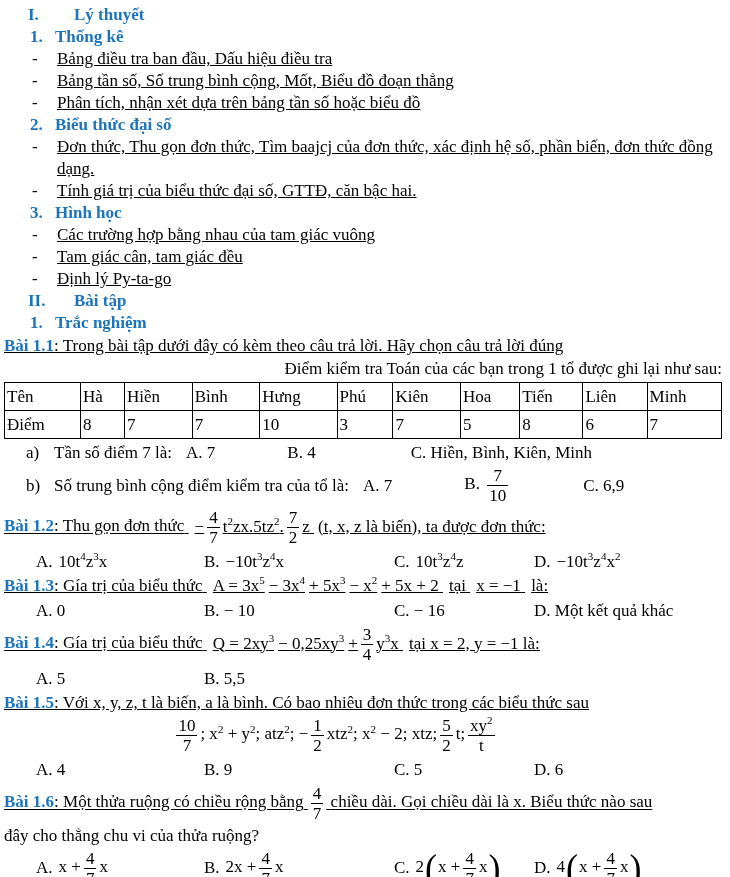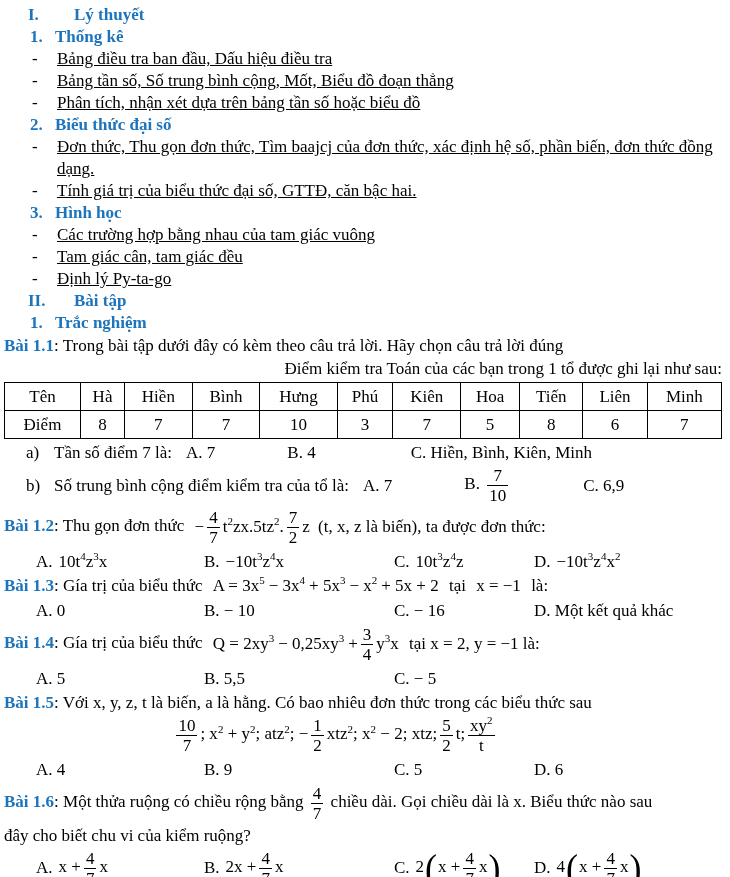--- a/index.html
+++ b/index.html
@@ -11,26 +11,26 @@
   .h-roman{display:flex;}
   .h-roman .rn{margin-left:24px;width:46px;}
   
   .h-num{display:flex;}
   .h-num .n{margin-left:26px;width:25px;}
   
   .item{display:flex;}
   .item .dash{margin-left:28px;width:25px;}
   .item .txt{flex:1;padding-right:6px;text-decoration:underline;}
   
-  .bai{margin:1px 0;}
+  .bai{margin:1px 0;text-decoration:underline;}
   .bai .lbl{color:#1c75bc;font-weight:bold;}
   .indent1{margin-left:32px;text-align:right;}
   
   table.scores{width:100%;border-collapse:collapse;margin:2px 0 1px 0;}
-  table.scores td{border:1px solid #000;text-align:center;height:27px;padding:0 2px;font-size:17px;}
+  table.scores td{border:1px solid #000;height:27px;padding:0 2px;font-size:17px;}
   
   .qrow{margin-left:22px;display:flex;align-items:center;line-height:25px;}
   .qrow .ql{width:28px;}
   
   .opts{display:flex;align-items:flex-end;margin-left:32px;line-height:25px;margin-top:1px;}
   .oA{width:168px;}
   .oB{width:190px;}
   .oC{width:140px;}
   .oD{flex:1;}
   .olab{margin-right:6px;}
@@ -198,42 +198,41 @@
   </p>
 
   <p class="bai tall">
     <span class="lbl">Bài 1.4</span><span>: Gía trị của biểu thức</span>
     <span class="mathsp"><span>Q = 2xy</span><sup>3</sup><span class="sp">− 0,25xy</span><sup>3</sup><span class="sp">+</span><span class="frac"><span class="fn">3</span><span class="fd">4</span></span><span>y</span><sup>3</sup><span>x</span></span>
     <span class="mathsp">tại x = 2,  y = −1 là:</span>
   </p>
   <p class="opts">
     <span class="oA">A. 5</span>
     <span class="oB">B. 5,5</span>
-    <span class="oC">C. − 5</span>
   </p>
 
   <p class="bai">
-    <span class="lbl">Bài 1.5</span><span>: Với x, y, z, t là biến, a là hằng. Có bao nhiêu đơn thức trong các biểu thức sau</span>
+    <span class="lbl">Bài 1.5</span><span>: Với x, y, z, t là biến, a là bình. Có bao nhiêu đơn thức trong các biểu thức sau</span>
   </p>
   <p class="center15">
     <span class="frac"><span class="fn">10</span><span class="fd">7</span></span><span>;  x</span><sup>2</sup><span> + y</span><sup>2</sup><span>;  atz</span><sup>2</sup><span>;  −</span><span class="frac"><span class="fn">1</span><span class="fd">2</span></span><span>xtz</span><sup>2</sup><span>;  x</span><sup>2</sup><span> − 2;  xtz;</span><span class="frac"><span class="fn">5</span><span class="fd">2</span></span><span>t;</span><span class="frac"><span class="fn"><span>xy</span><sup>2</sup></span><span class="fd">t</span></span>
   </p>
   <p class="opts">
     <span class="oA">A. 4</span>
     <span class="oB">B. 9</span>
     <span class="oC">C. 5</span>
     <span class="oD">D. 6</span>
   </p>
 
   <p class="bai tall">
     <span class="lbl">Bài 1.6</span><span>: Một thửa ruộng có chiều rộng bằng</span>
     <span class="frac"><span class="fn">4</span><span class="fd">7</span></span>
     <span>chiều dài. Gọi chiều dài là x. Biểu thức nào sau</span>
   </p>
-  <p>đây cho biết chu vi của kiểm ruộng?</p>
+  <p>đây cho thẳng chu vi của thửa ruộng?</p>
   <p class="opts tall">
     <span class="oA"><span class="olab">A.</span><span>x +</span><span class="frac"><span class="fn">4</span><span class="fd">7</span></span><span>x</span></span>
     <span class="oB"><span class="olab">B.</span><span>2x +</span><span class="frac"><span class="fn">4</span><span class="fd">7</span></span><span>x</span></span>
     <span class="oC"><span class="olab">C.</span><span>2</span><span class="bp">(</span><span>x +</span><span class="frac"><span class="fn">4</span><span class="fd">7</span></span><span>x</span><span class="bp">)</span></span>
     <span class="oD"><span class="olab">D.</span><span>4</span><span class="bp">(</span><span>x +</span><span class="frac"><span class="fn">4</span><span class="fd">7</span></span><span>x</span><span class="bp">)</span></span>
   </p>
 
 </div>
 
 </body></html>

